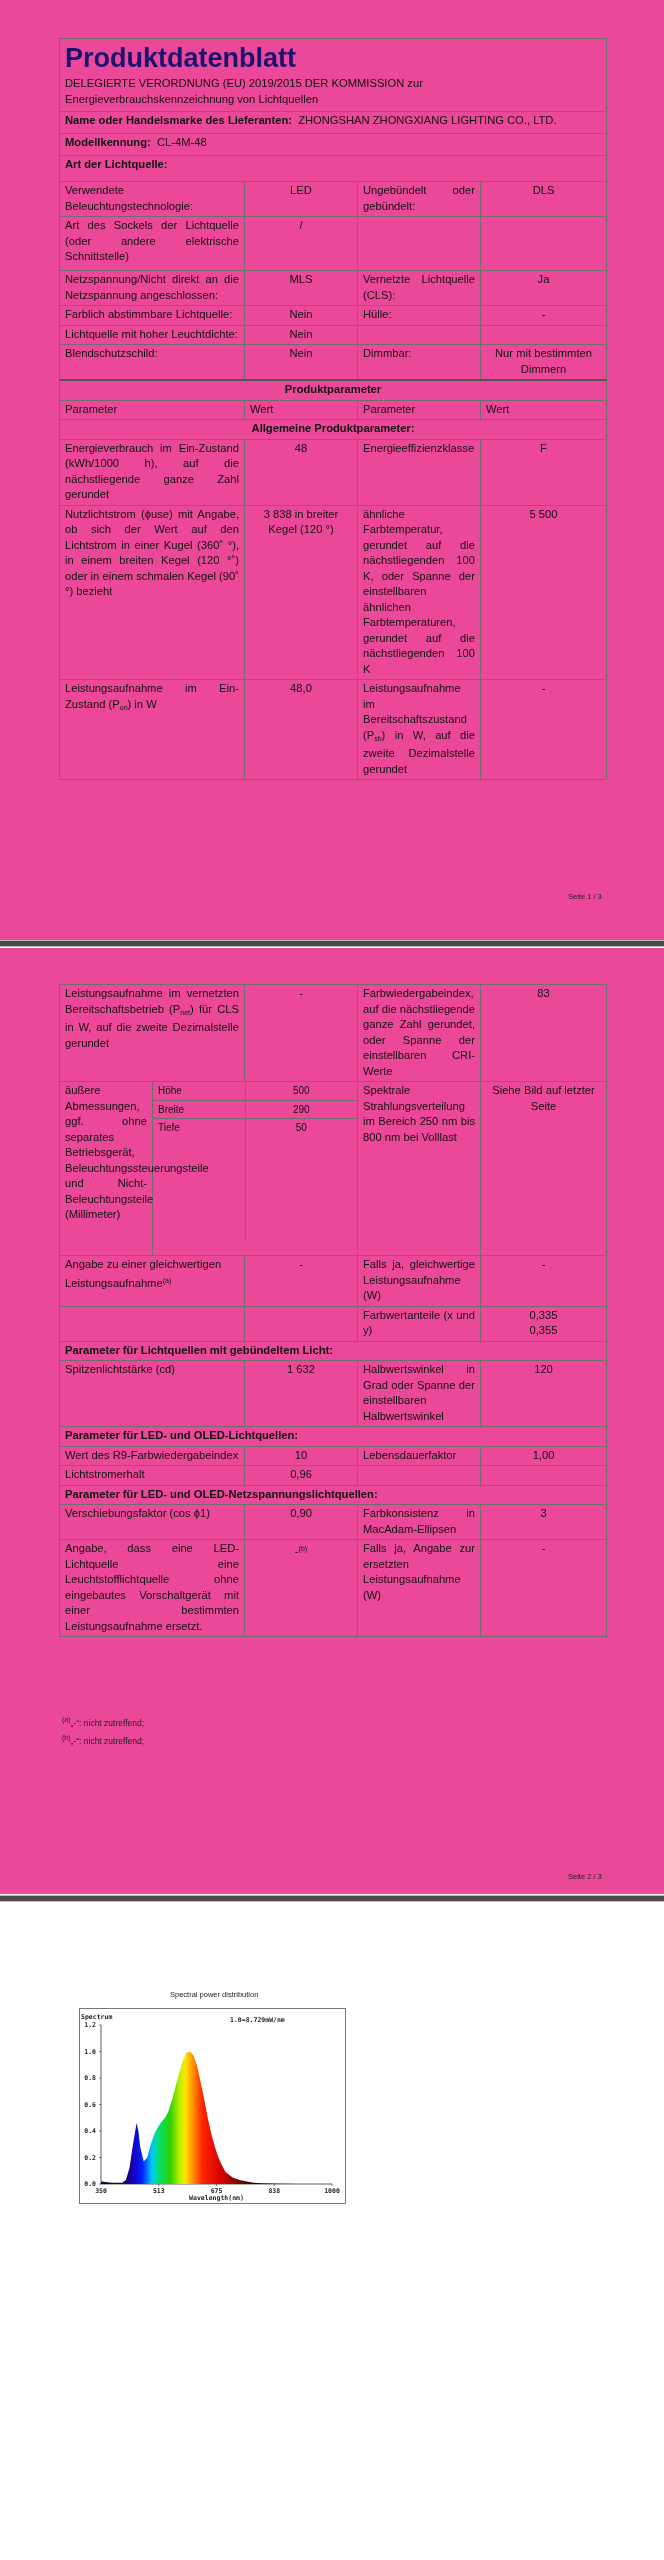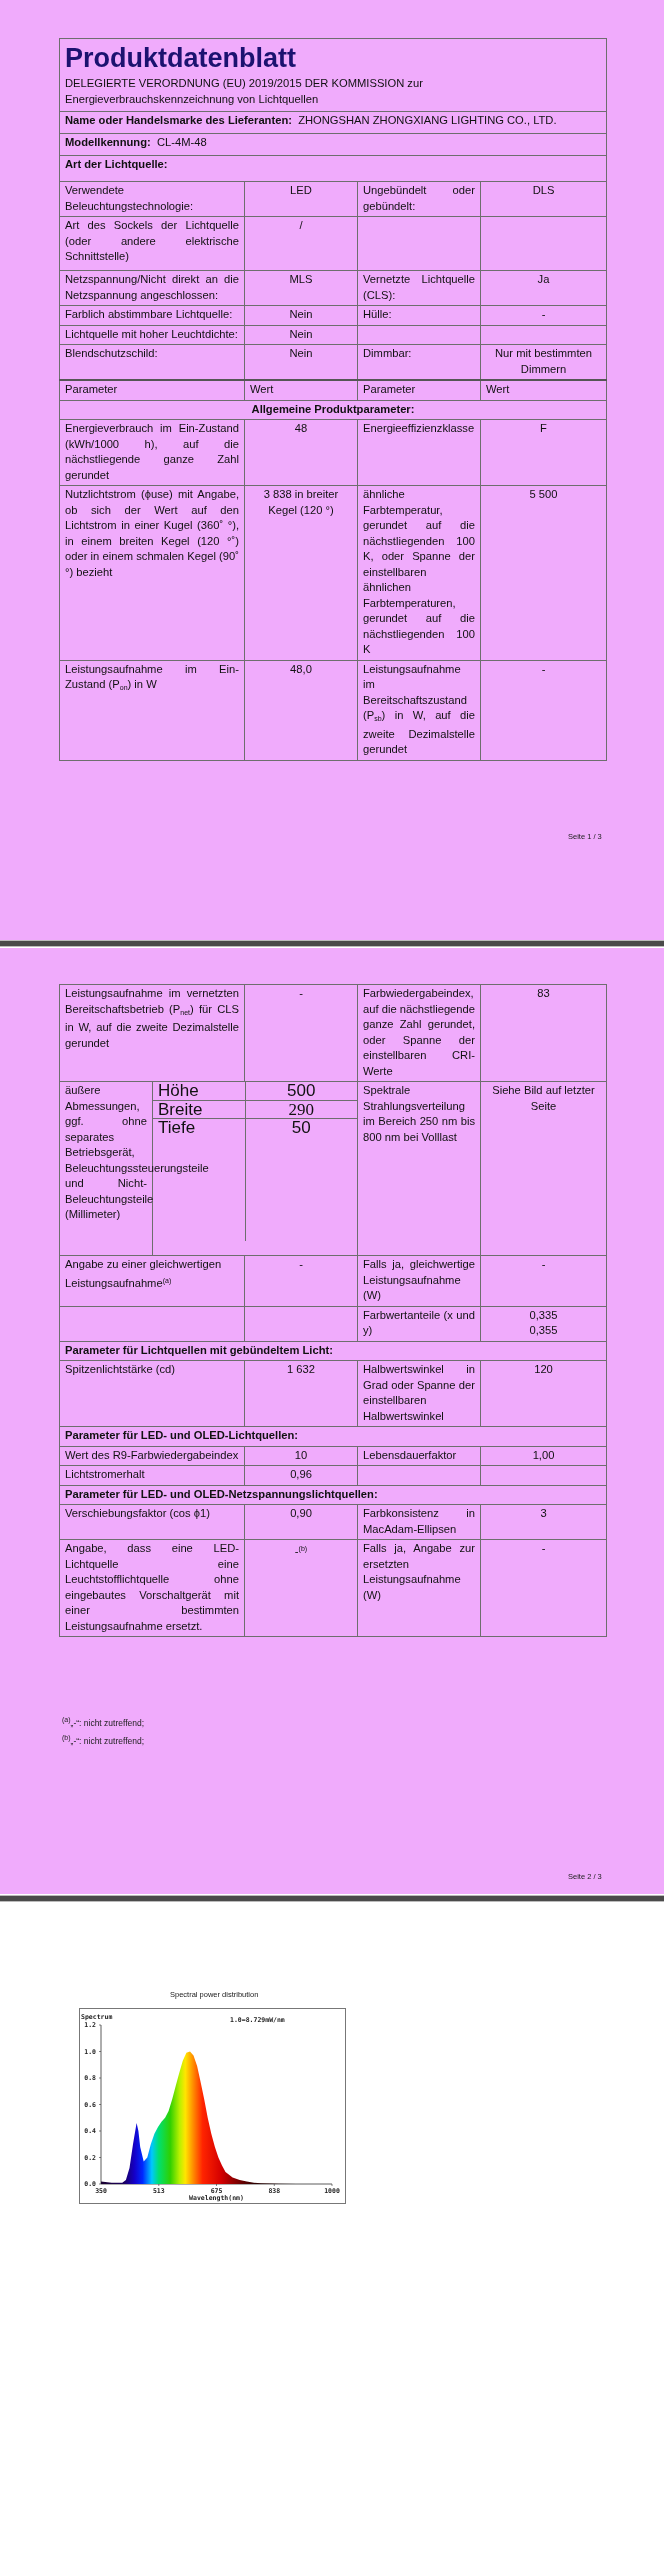--- a/index.html
+++ b/index.html
@@ -1,18 +1,18 @@
 <!DOCTYPE html>
 <html><head>
 <meta charset="utf-8">
 <style>
   html, body { margin:0; padding:0; background:#ffffff; }
   body { width:664px; height:2560px; position:relative; overflow:hidden;
          font-family:"Liberation Sans", sans-serif; color:#111; }
-  .page { position:absolute; left:0; width:664px; background:#f0abfc; }
+  .page { position:absolute; left:0; width:664px; background:#ec4899; }
   .sep { position:absolute; left:0; width:664px; height:5px; background:#4a4a4a;
          border-top:1px solid #bbb; border-bottom:1px solid #bbb; }
   table.ds { position:absolute; left:59px; width:547px; border-collapse:collapse;
              table-layout:fixed; font-size:11.2px; line-height:15.5px; }
   table.ds td { border:1px solid #6e6e6e; padding:1px 5px 2px 5px; vertical-align:top; }
   table.ds td.c { text-align:center; }
   table.ds td.j { text-align:justify; }
   .title { font-weight:bold; color:#1b1270; font-size:27px; line-height:32px; padding-top:2px; }
   .b { font-weight:bold; }
   .sub { font-size:7px; vertical-align:-2px; }
@@ -91,20 +91,23 @@
       <td class="c"></td>
     </tr>
     <tr style="border-bottom:2px solid #555;">
       <td>Blendschutzschild:</td>
       <td class="c">Nein</td>
       <td>Dimmbar:</td>
       <td class="c">Nur mit bestimmten Dimmern</td>
     </tr>
 
     <tr>
+      <td colspan="4" class="c b">Produktparameter</td>
+    </tr>
+    <tr>
       <td>Parameter</td>
       <td>Wert</td>
       <td>Parameter</td>
       <td>Wert</td>
     </tr>
     <tr>
       <td colspan="4" class="c b">Allgemeine Produktparameter:</td>
     </tr>
     <tr>
       <td class="j">Energieverbrauch im Ein-Zustand (kWh/1000 h), auf die nächstliegende ganze Zahl gerundet</td>
@@ -119,21 +122,21 @@
       <td class="c">5 500</td>
     </tr>
     <tr>
       <td class="j"><span>Leistungsaufnahme im Ein-Zustand (P</span><span class="sub">on</span><span>) in W</span></td>
       <td class="c">48,0</td>
       <td class="j"><span>Leistungsaufnahme im Bereitschaftszustand (P</span><span class="sub">sb</span><span>) in W, auf die zweite Dezimalstelle gerundet</span></td>
       <td class="c">-</td>
     </tr>
   </tbody>
     </table>
-  <div class="pagenum" style="left:568px;top:832px;">Seite 1 / 3</div>
+  <div class="pagenum" style="left:568px;top:892px;">Seite 1 / 3</div>
 </div>
 
 <div class="sep" style="top:940px;"></div>
 
 <div class="page" style="top:948px;height:946px;">
   <table class="ds" style="top:36px;">
     <colgroup>
         <col style="width:93px">
         <col style="width:92px">
         <col style="width:113px">
@@ -143,33 +146,33 @@
     <tbody>
         <tr>
       <td colspan="2" class="j"><span>Leistungsaufnahme im vernetzten Bereitschaftsbetrieb (P</span><span class="sub">net</span><span>) für CLS in W, auf die zweite Dezimalstelle gerundet</span></td>
       <td class="c">-</td>
       <td class="j">Farbwiedergabeindex, auf die nächstliegende ganze Zahl gerundet, oder Spanne der einstellbaren CRI-Werte</td>
       <td class="c">83</td>
     </tr>
     <tr>
       <td class="j" style="height:170px;">äußere Abmessungen, ggf. ohne separates Betriebsgerät, Beleuchtungssteuerungsteile und Nicht-Beleuchtungsteile (Millimeter)</td>
       <td colspan="2" style="padding:0;">
-        <table style="width:100%;border-collapse:collapse;table-layout:fixed;font-size:17px;line-height:15.5px;">
+        <table style="width:100%;border-collapse:collapse;table-layout:fixed;font-size:10px;line-height:15.5px;">
           <colgroup>
                 <col style="width:92px">
                 <col>
               </colgroup>
           <tbody>
                 <tr>
             <td style="border:none;border-bottom:1px solid #6e6e6e;padding:1px 5px;">Höhe</td>
             <td class="c" style="border:none;border-bottom:1px solid #6e6e6e;border-left:1px solid #6e6e6e;padding:1px 5px;">500</td>
           </tr>
           <tr>
             <td style="border:none;border-bottom:1px solid #6e6e6e;padding:1px 5px;">Breite</td>
-            <td class="c" style="border:none;border-bottom:1px solid #6e6e6e;border-left:1px solid #6e6e6e;padding:1px 5px;font-family:Liberation Serif, serif;">290</td>
+            <td class="c" style="border:none;border-bottom:1px solid #6e6e6e;border-left:1px solid #6e6e6e;padding:1px 5px;">290</td>
           </tr>
           <tr>
             <td style="border:none;padding:1px 5px;height:120px;vertical-align:top;">Tiefe</td>
             <td class="c" style="border:none;border-left:1px solid #6e6e6e;padding:1px 20px;vertical-align:top;">50</td>
           </tr>
         </tbody>
             </table>
       </td>
       <td class="j">Spektrale Strahlungsverteilung im Bereich 250 nm bis 800 nm bei Volllast</td>
       <td class="c">Siehe Bild auf letzter Seite</td>

